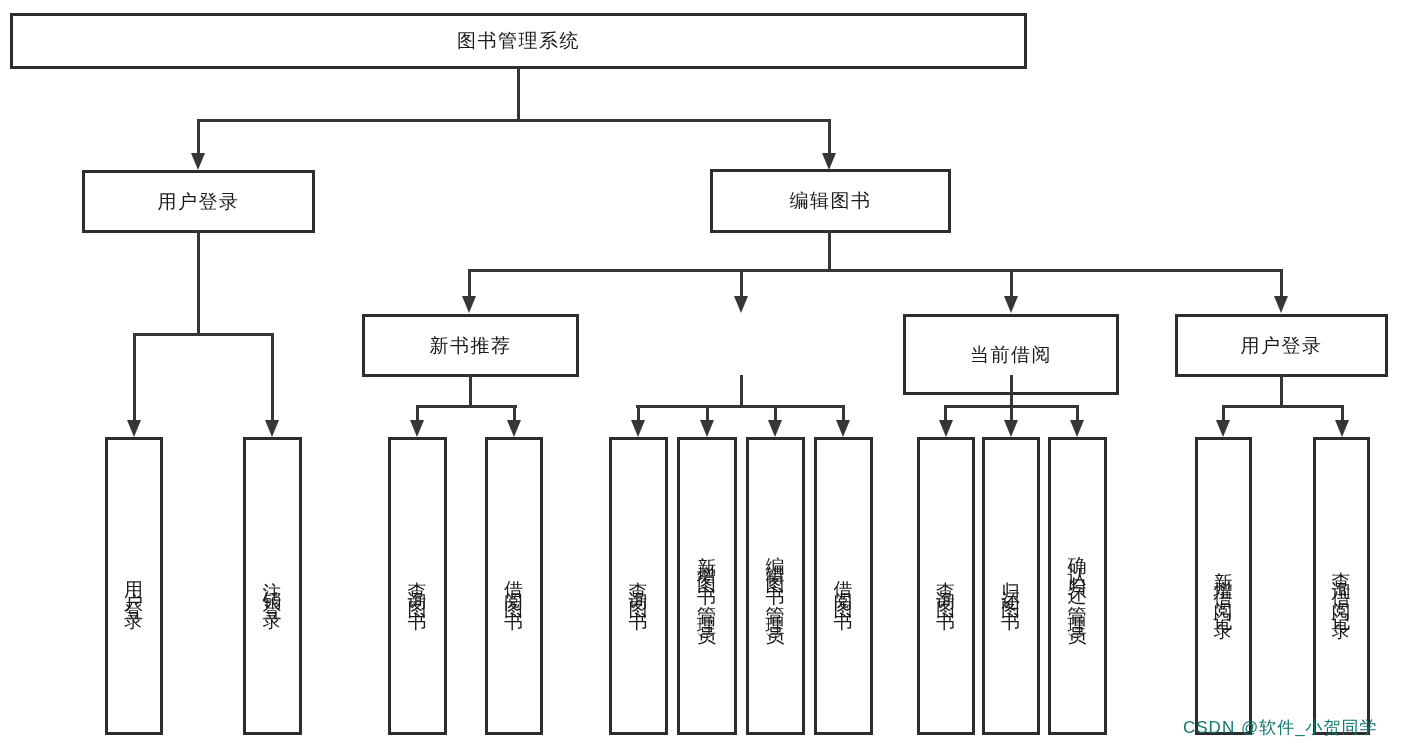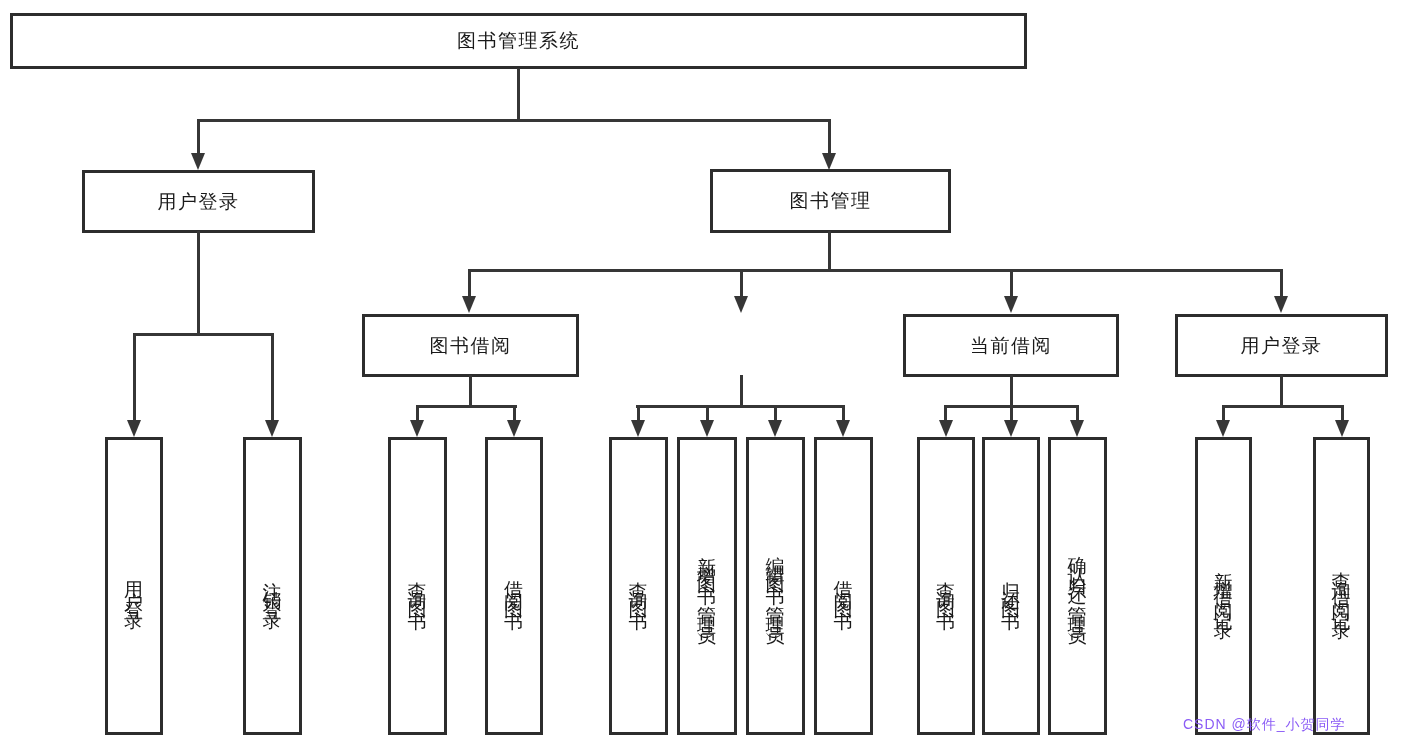--- a/index.html
+++ b/index.html
@@ -18,21 +18,21 @@
   }
   .hl{position:absolute;height:3px;background:#363636;}
   .vl{position:absolute;width:3px;background:#363636;}
   .arr{
     position:absolute;width:0;height:0;
     border-left:7px solid transparent;border-right:7px solid transparent;
     border-top:17px solid #363636;
   }
   .wm{
     position:absolute;left:1183px;top:716px;z-index:5;
-    font-size:14px;letter-spacing:1px;color:#8b5cf6;white-space:nowrap;
+    font-size:17px;letter-spacing:1px;color:#0f766e;white-space:nowrap;
   }
 </style>
 </head>
 <body>
 
 <div class="stage">
 
   <div class="box hbox" style="left:10px;top:13px;width:1017px;height:56px;">
     <span>图书管理系统</span>
   </div>
@@ -41,21 +41,21 @@
   <div class="hl" style="left:197px;top:119px;width:634px;"></div>
   <div class="vl" style="left:197px;top:119px;height:36px;"></div>
   <div class="arr" style="left:191px;top:153px;"></div>
   <div class="vl" style="left:828px;top:119px;height:36px;"></div>
   <div class="arr" style="left:822px;top:153px;"></div>
 
   <div class="box hbox" style="left:82px;top:170px;width:233px;height:63px;">
     <span>用户登录</span>
   </div>
   <div class="box hbox" style="left:710px;top:169px;width:241px;height:64px;">
-    <span>图书管理</span>
+    <span>编辑图书</span>
   </div>
 
   <div class="vl" style="left:197px;top:231px;height:105px;"></div>
   <div class="hl" style="left:133px;top:333px;width:141px;"></div>
   <div class="vl" style="left:133px;top:333px;height:87px;"></div>
   <div class="arr" style="left:127px;top:420px;"></div>
   <div class="vl" style="left:271px;top:333px;height:87px;"></div>
   <div class="arr" style="left:265px;top:420px;"></div>
 
   <div class="vl" style="left:828px;top:231px;height:40px;"></div>
@@ -63,23 +63,23 @@
   <div class="vl" style="left:468px;top:269px;height:28px;"></div>
   <div class="arr" style="left:462px;top:296px;"></div>
   <div class="vl" style="left:740px;top:269px;height:28px;"></div>
   <div class="arr" style="left:734px;top:296px;"></div>
   <div class="vl" style="left:1010px;top:269px;height:28px;"></div>
   <div class="arr" style="left:1004px;top:296px;"></div>
   <div class="vl" style="left:1280px;top:269px;height:28px;"></div>
   <div class="arr" style="left:1274px;top:296px;"></div>
 
   <div class="box hbox" style="left:362px;top:314px;width:217px;height:63px;">
-    <span>图书借阅</span>
+    <span>新书推荐</span>
   </div>
-  <div class="box hbox" style="left:903px;top:314px;width:216px;height:63px;">
+  <div class="box hbox" style="left:903px;top:314px;width:216px;height:81px;">
     <span>当前借阅</span>
   </div>
   <div class="box hbox" style="left:1175px;top:314px;width:213px;height:63px;">
     <span>用户登录</span>
   </div>
 
   <div class="vl" style="left:469px;top:375px;height:33px;"></div>
   <div class="hl" style="left:416px;top:405px;width:101px;"></div>
   <div class="vl" style="left:416px;top:405px;height:15px;"></div>
   <div class="arr" style="left:410px;top:420px;"></div>

